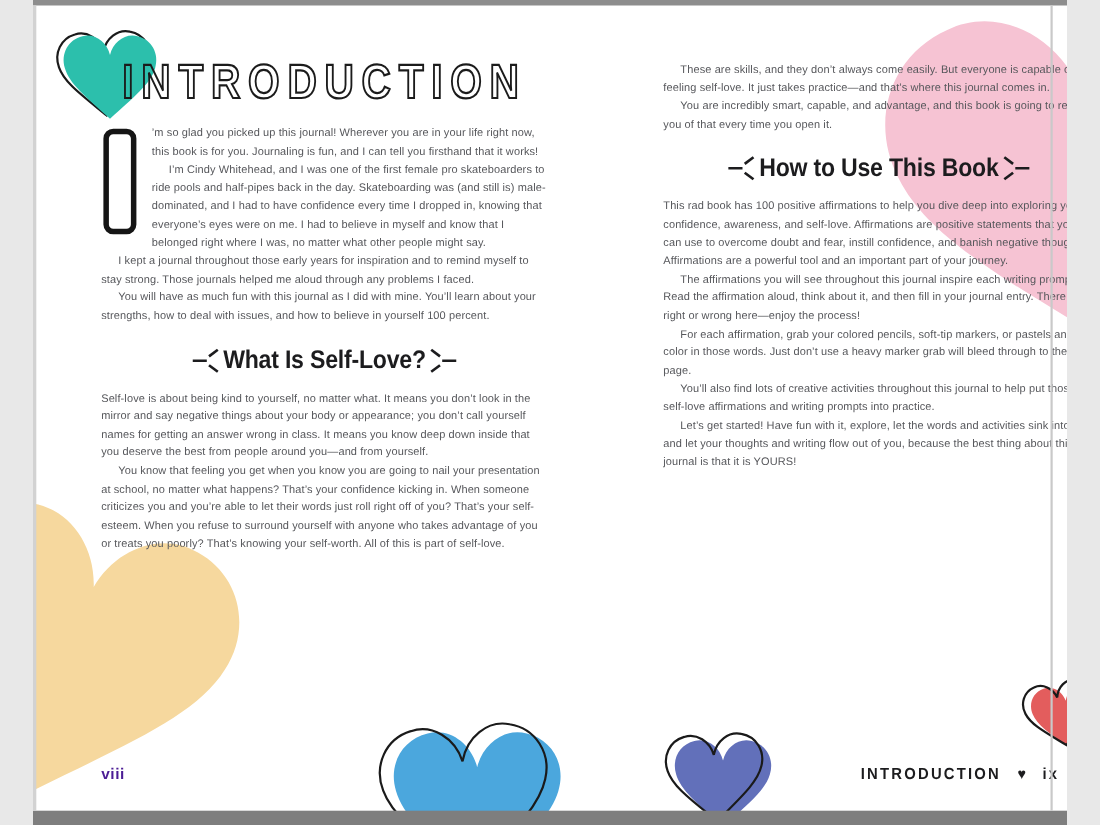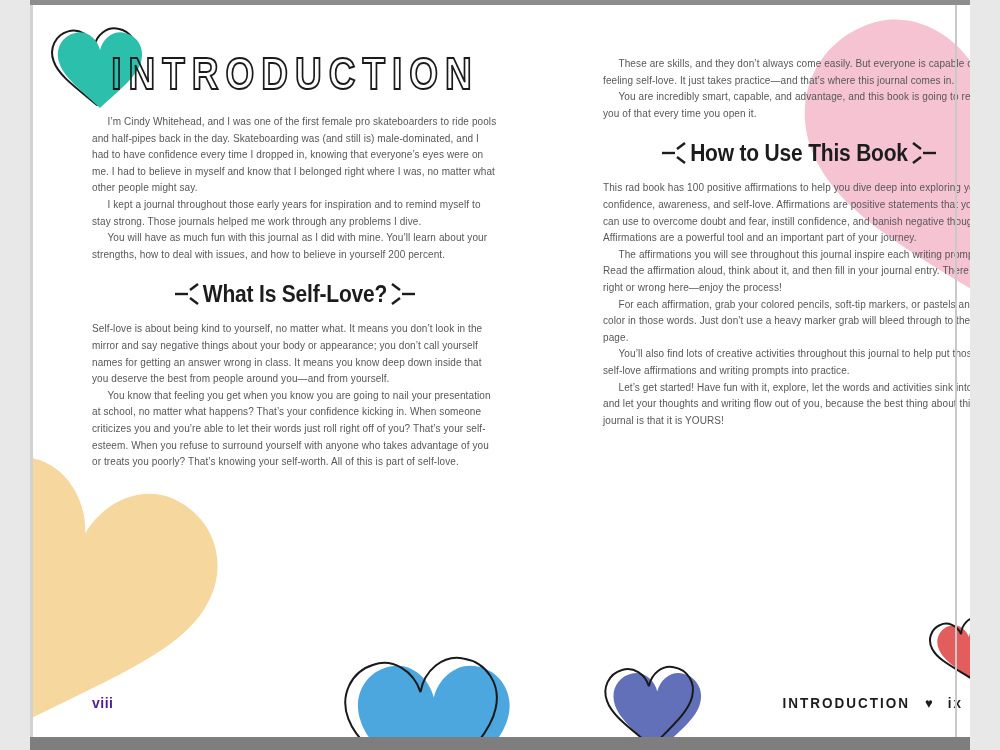--- a/index.html
+++ b/index.html
@@ -113,23 +113,26 @@
     <svg width="76" height="76" viewBox="0 0 100 100">
       <path transform="translate(8,5)" d="M50 30 C47 18 36 10 25 13 C12 16 5 29 9 42 C13 56 28 68 50 88 C72 68 87 56 91 42 C95 29 88 16 75 13 C64 10 53 18 50 30 Z" fill="#E35D5D"></path>
       <path class="heart-outline" transform="rotate(-5 50 50)" d="M50 30 C47 18 36 10 25 13 C12 16 5 29 9 42 C13 56 28 68 50 88 C72 68 87 56 91 42 C95 29 88 16 75 13 C64 10 53 18 50 30 Z"></path>
     </svg>
   </div>
 
   <div class="page page-left">
     <h1 class="book-title">INTRODUCTION</h1>
 
     <div>
+      <p class="body-p"><span class="dropcap-box">
+            <span class="sr">I</span>
+          </span><span>’m so glad you picked up this journal! Wherever you are in your life right now, this book is for you. Journaling is fun, and I can tell you firsthand that it works!</span></p>
       <p class="body-p indent">I’m Cindy Whitehead, and I was one of the first female pro skateboarders to ride pools and half-pipes back in the day. Skateboarding was (and still is) male-dominated, and I had to have confidence every time I dropped in, knowing that everyone’s eyes were on me. I had to believe in myself and know that I belonged right where I was, no matter what other people might say.</p>
-      <p class="body-p indent">I kept a journal throughout those early years for inspiration and to remind myself to stay strong. Those journals helped me work through any problems I dive.</p>
-      <p class="body-p indent">You will have as much fun with this journal as I did with mine. You’ll learn about your strengths, how to deal with issues, and how to believe in yourself 200 percent.</p>
+      <p class="body-p indent">I kept a journal throughout those early years for inspiration and to remind myself to stay strong. Those journals helped me aloud through any problems I faced.</p>
+      <p class="body-p indent">You will have as much fun with this journal as I did with mine. You’ll learn about your strengths, how to deal with issues, and how to believe in yourself 100 percent.</p>
     </div>
 
     <div class="heading-row">
       <svg class="mark" width="26" height="26" viewBox="0 0 26 26">
         <line x1="0" y1="13" x2="13" y2="13"></line>
         <line x1="15" y1="9" x2="23" y2="3"></line>
         <line x1="15" y1="17" x2="23" y2="23"></line>
       </svg>
       <h2>What Is Self-Love?</h2>
       <svg class="mark" width="26" height="26" viewBox="0 0 26 26">

